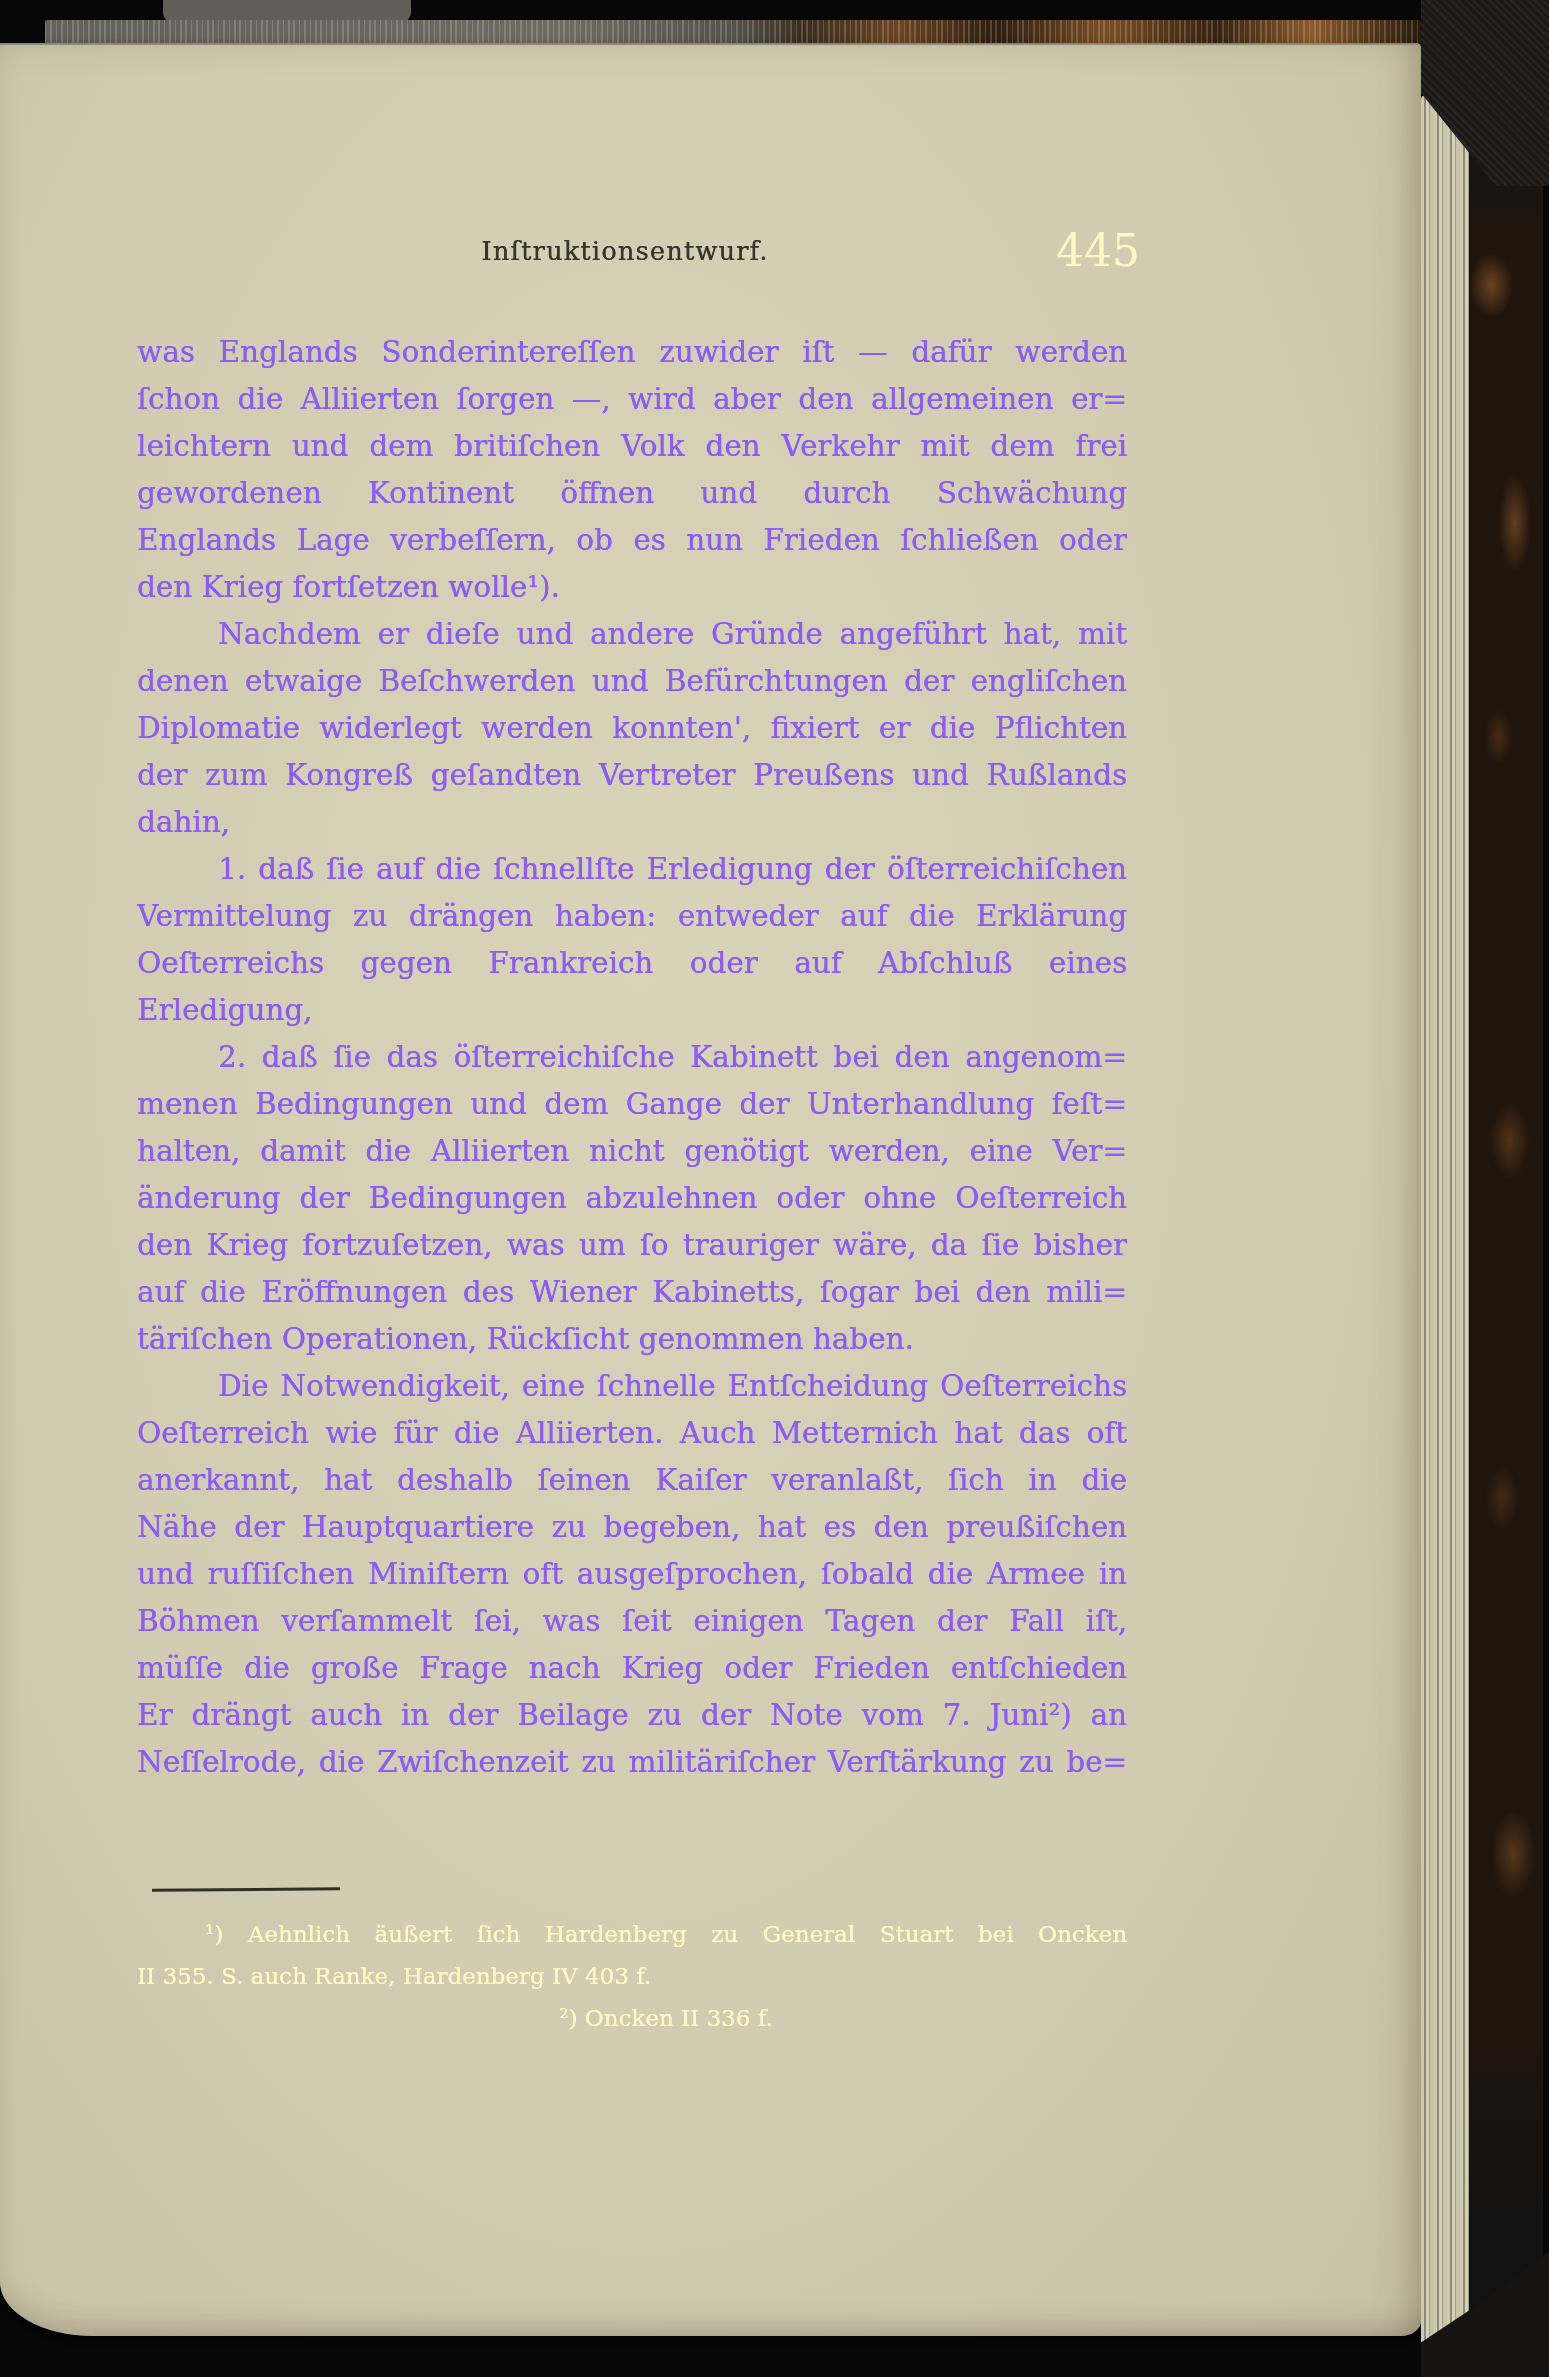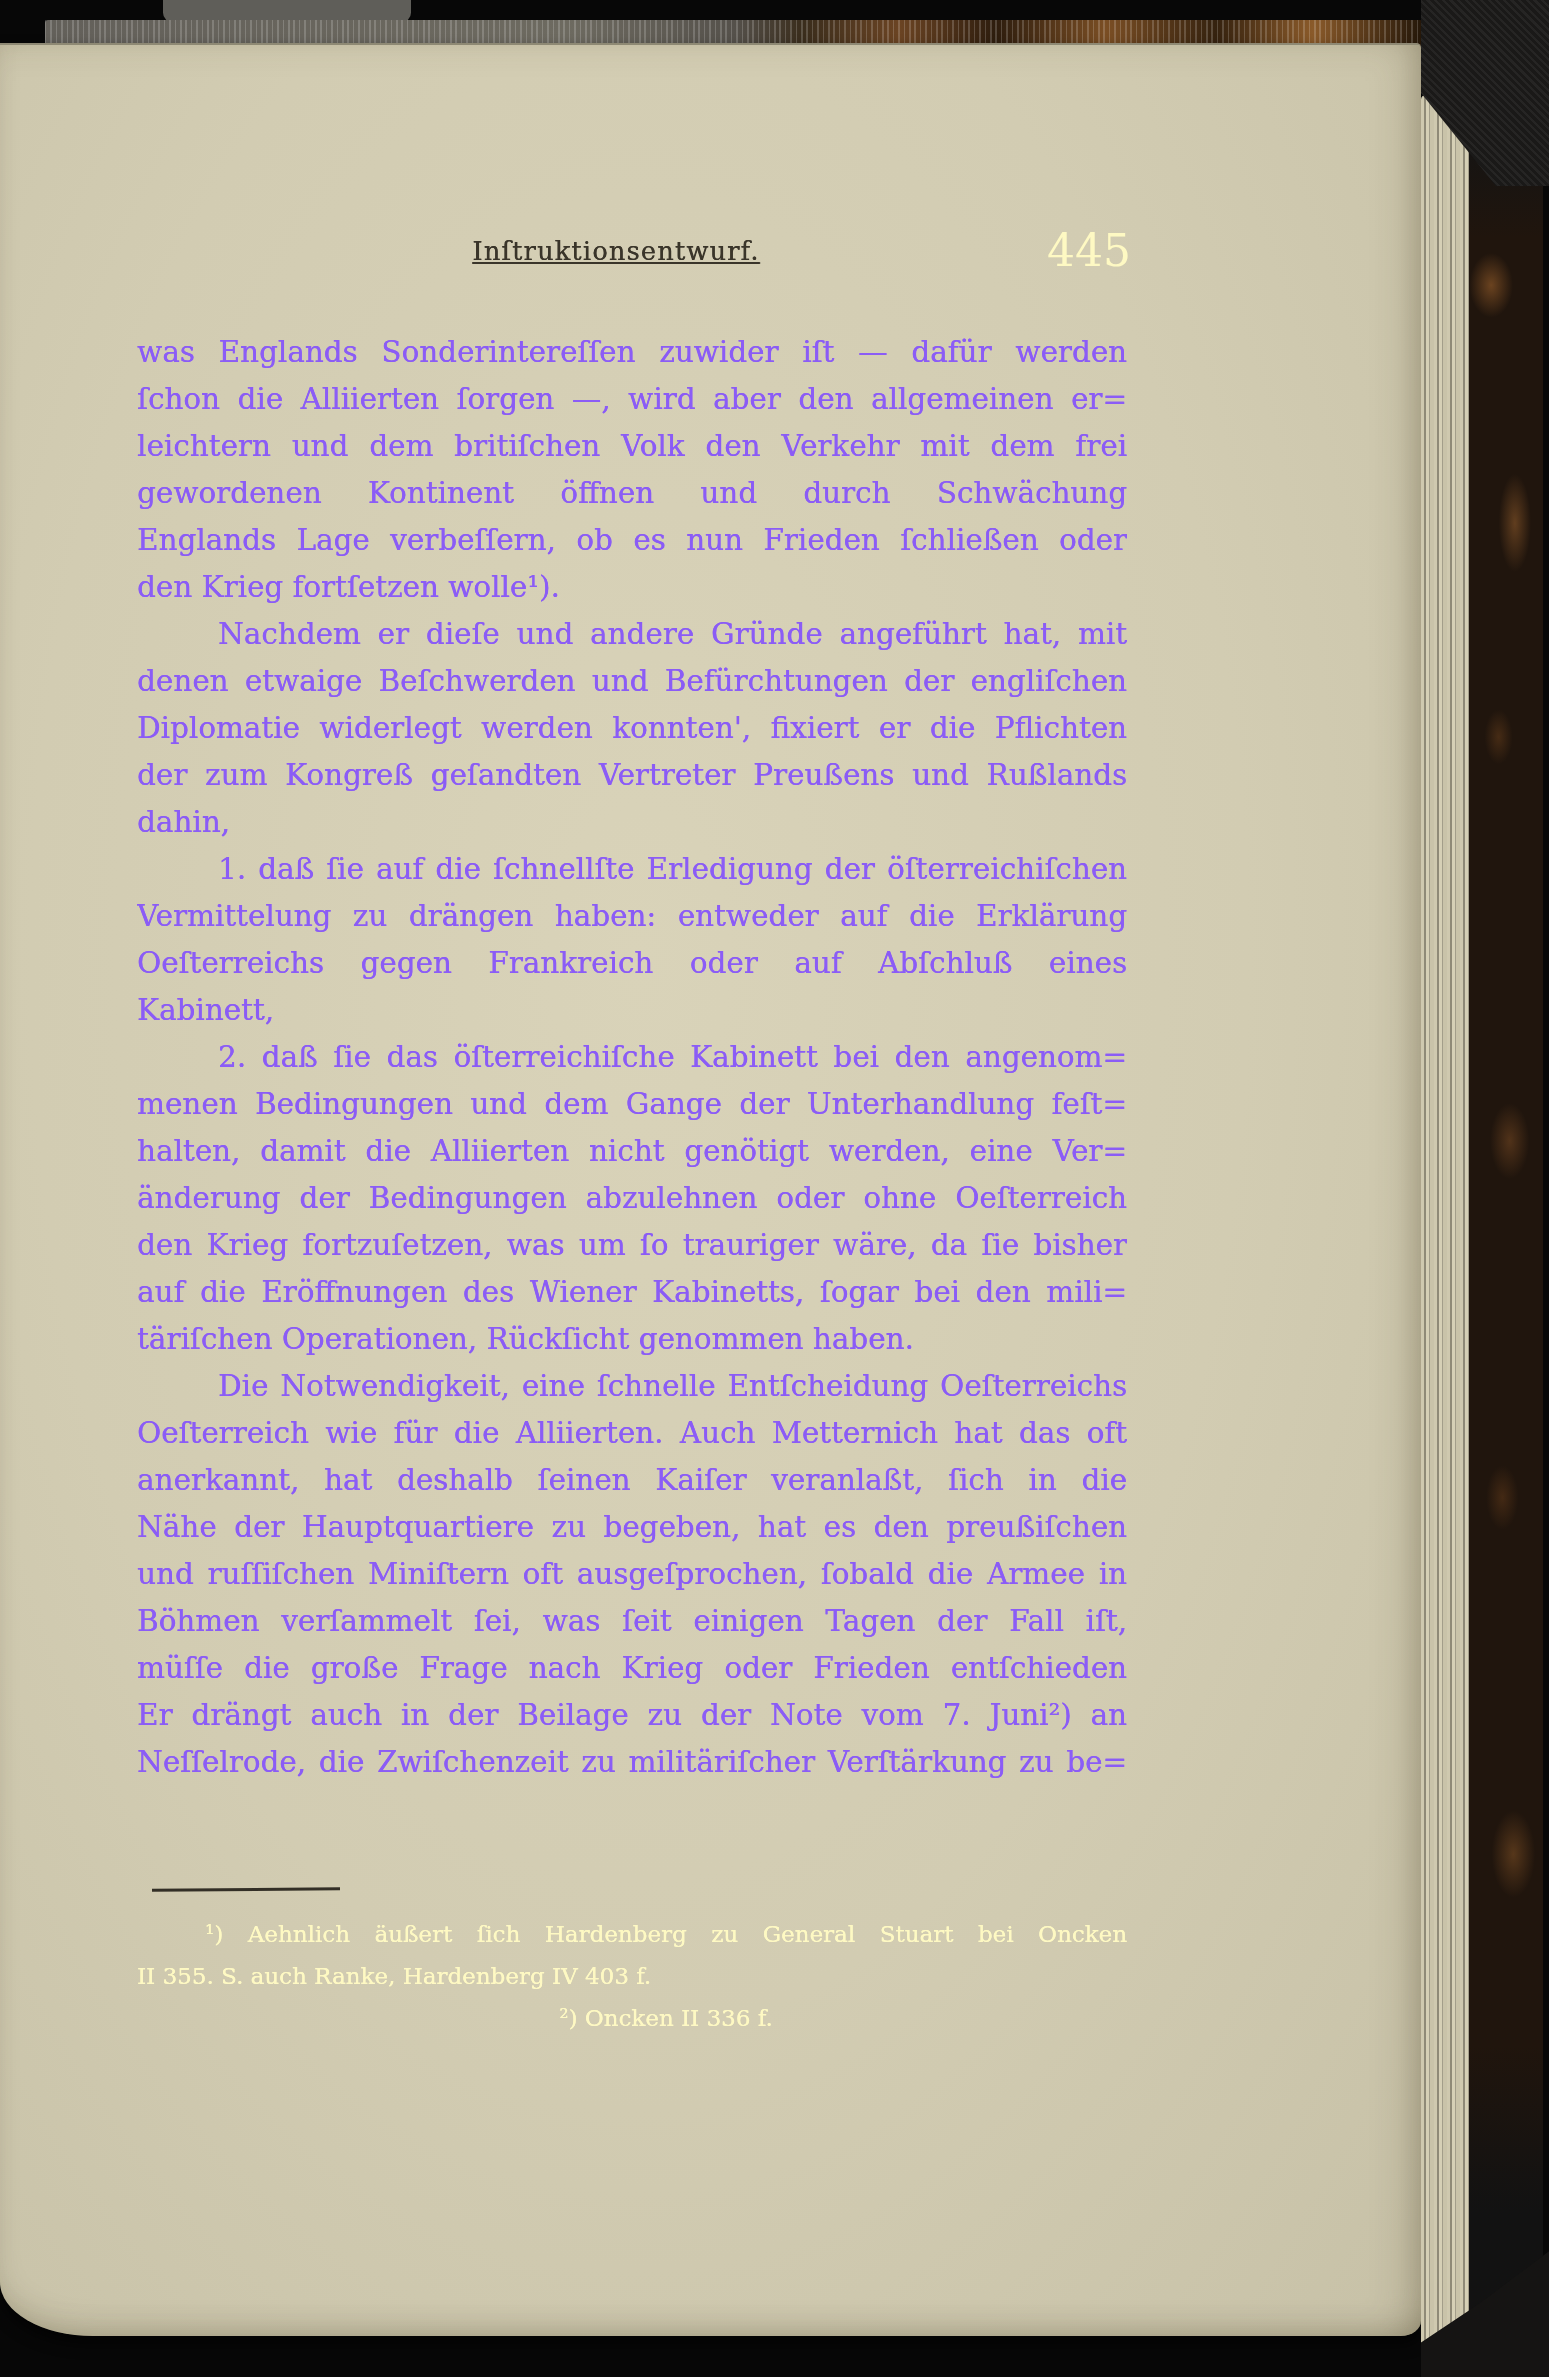--- a/index.html
+++ b/index.html
@@ -45,21 +45,21 @@
 
   
   .cloth-top{position:absolute;left:1421px;top:0;width:129px;height:186px;background:#1a1918;
     clip-path:polygon(0 0,100% 0,100% 100%,58% 100%,0 50%);}
   .cloth-top:after{content:"";position:absolute;inset:0;
     background:repeating-linear-gradient(45deg,rgba(255,255,255,.05) 0 2.3px,transparent 2.3px 5.4px);}
   .cloth-bottom{position:absolute;left:1421px;top:2201px;width:129px;height:177px;background:#151413;
     clip-path:polygon(0 80%,45% 58%,100% 28%,100% 100%,0 100%);}
 
   
-  .runhead{position:absolute;left:121px;top:231px;width:990px;height:40px;color:#3a352a;text-decoration:underline;}
+  .runhead{position:absolute;left:130px;top:231px;width:990px;height:40px;color:#3a352a;}
   .runhead .title{display:block;text-align:center;font-size:25.6px;line-height:40px;
     letter-spacing:1.2px;text-shadow:0.3px 0 0 currentColor;}
   .runhead .pagenum{position:absolute;right:-20px;top:0;font-size:44px;line-height:40px;color:#fef9c3;}
 
   .bodytext{position:absolute;left:137px;top:329px;width:990px;color:#8b5cf6;
     font-size:29.4px;text-shadow:0.3px 0 0 currentColor;}
   .bline{height:47px;line-height:47px;overflow:hidden;}
   .bline.just{text-align:justify;text-align-last:justify;}
   .bline.ind{padding-left:81px;}
 
@@ -99,21 +99,21 @@
       <div class="bline just">Englands Lage verbeſſern, ob es nun Frieden ſchließen oder</div>
       <div class="bline">den Krieg fortſetzen wolle¹).</div>
       <div class="bline just ind">Nachdem er dieſe und andere Gründe angeführt hat, mit</div>
       <div class="bline just">denen etwaige Beſchwerden und Befürchtungen der engliſchen</div>
       <div class="bline just">Diplomatie widerlegt werden konnten', fixiert er die Pflichten</div>
       <div class="bline just">der zum Kongreß geſandten Vertreter Preußens und Rußlands</div>
       <div class="bline">dahin,</div>
       <div class="bline just ind">1. daß ſie auf die ſchnellſte Erledigung der öſterreichiſchen</div>
       <div class="bline just">Vermittelung zu drängen haben: entweder auf die Erklärung</div>
       <div class="bline just">Oeſterreichs gegen Frankreich oder auf Abſchluß eines vorläufigen</div>
-      <div class="bline">Kabinett,</div>
+      <div class="bline">Erledigung,</div>
       <div class="bline just ind">2. daß ſie das öſterreichiſche Kabinett bei den angenom=</div>
       <div class="bline just">menen Bedingungen und dem Gange der Unterhandlung feſt=</div>
       <div class="bline just">halten, damit die Alliierten nicht genötigt werden, eine Ver=</div>
       <div class="bline just">änderung der Bedingungen abzulehnen oder ohne Oeſterreich</div>
       <div class="bline just">den Krieg fortzuſetzen, was um ſo trauriger wäre, da ſie bisher</div>
       <div class="bline just">auf die Eröffnungen des Wiener Kabinetts, ſogar bei den mili=</div>
       <div class="bline">täriſchen Operationen, Rückſicht genommen haben.</div>
       <div class="bline just ind">Die Notwendigkeit, eine ſchnelle Entſcheidung Oeſterreichs</div>
       <div class="bline just">Oeſterreich wie für die Alliierten. Auch Metternich hat das oft</div>
       <div class="bline just">anerkannt, hat deshalb ſeinen Kaiſer veranlaßt, ſich in die</div>

